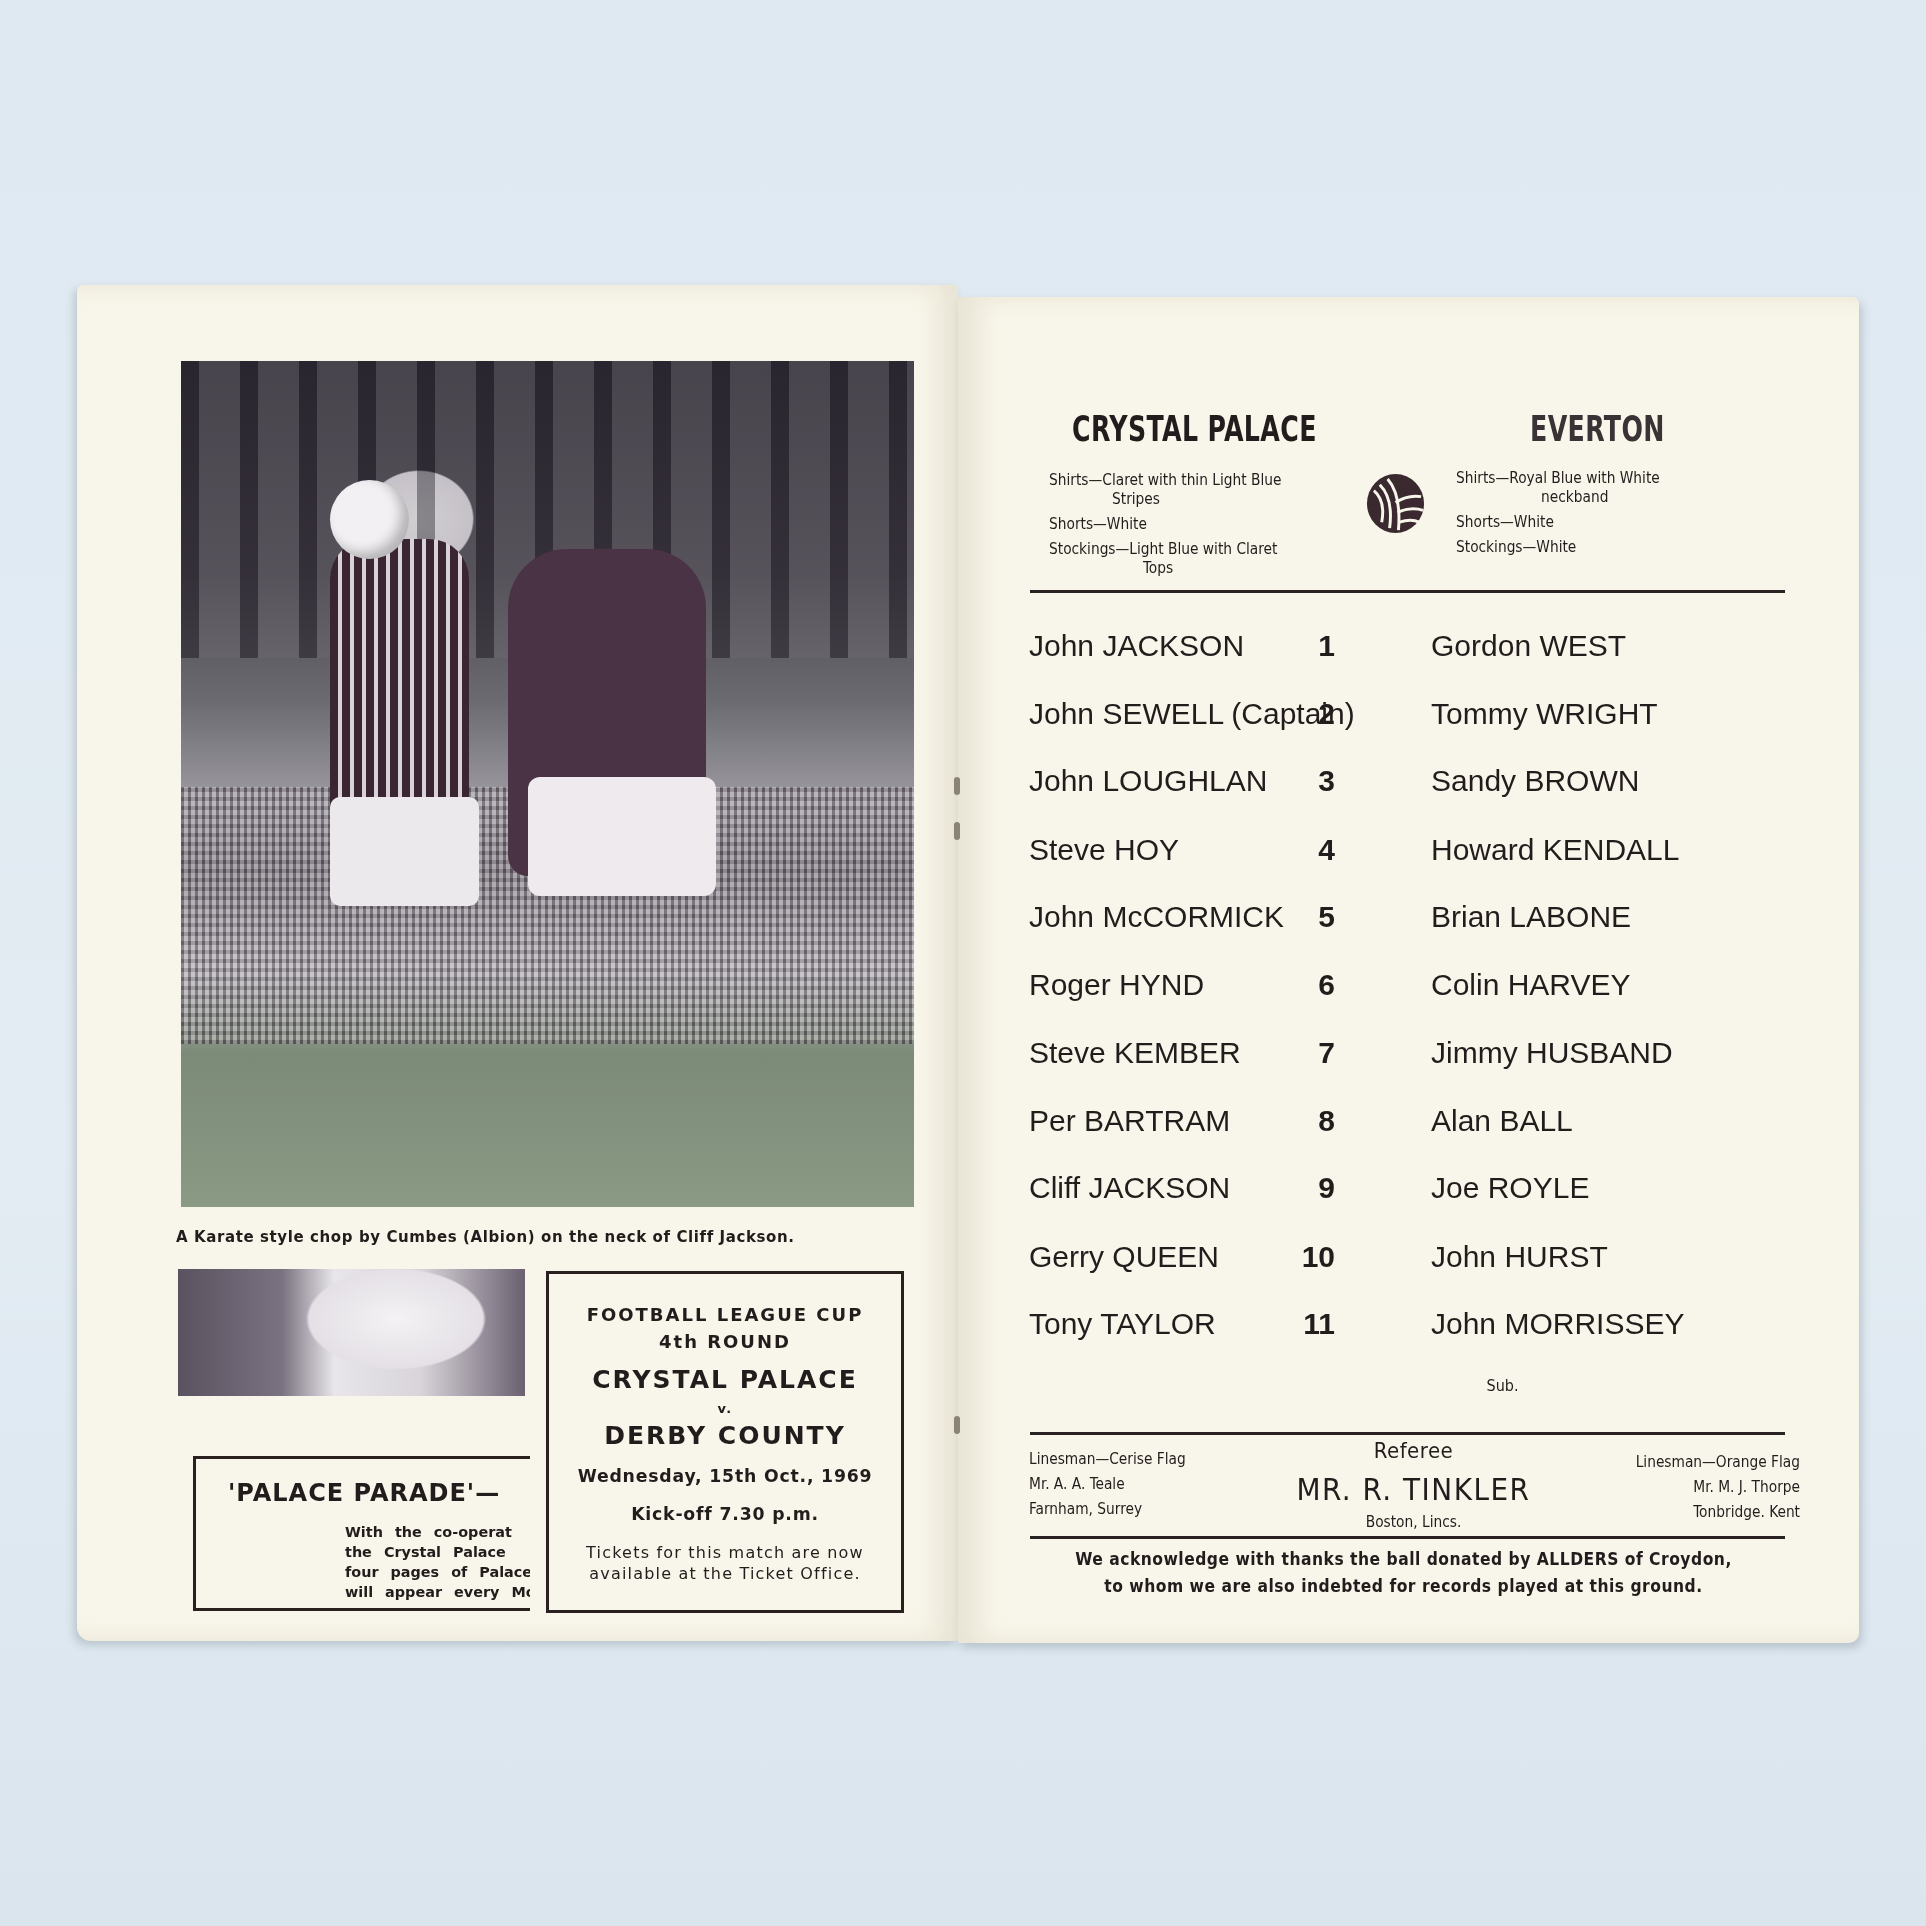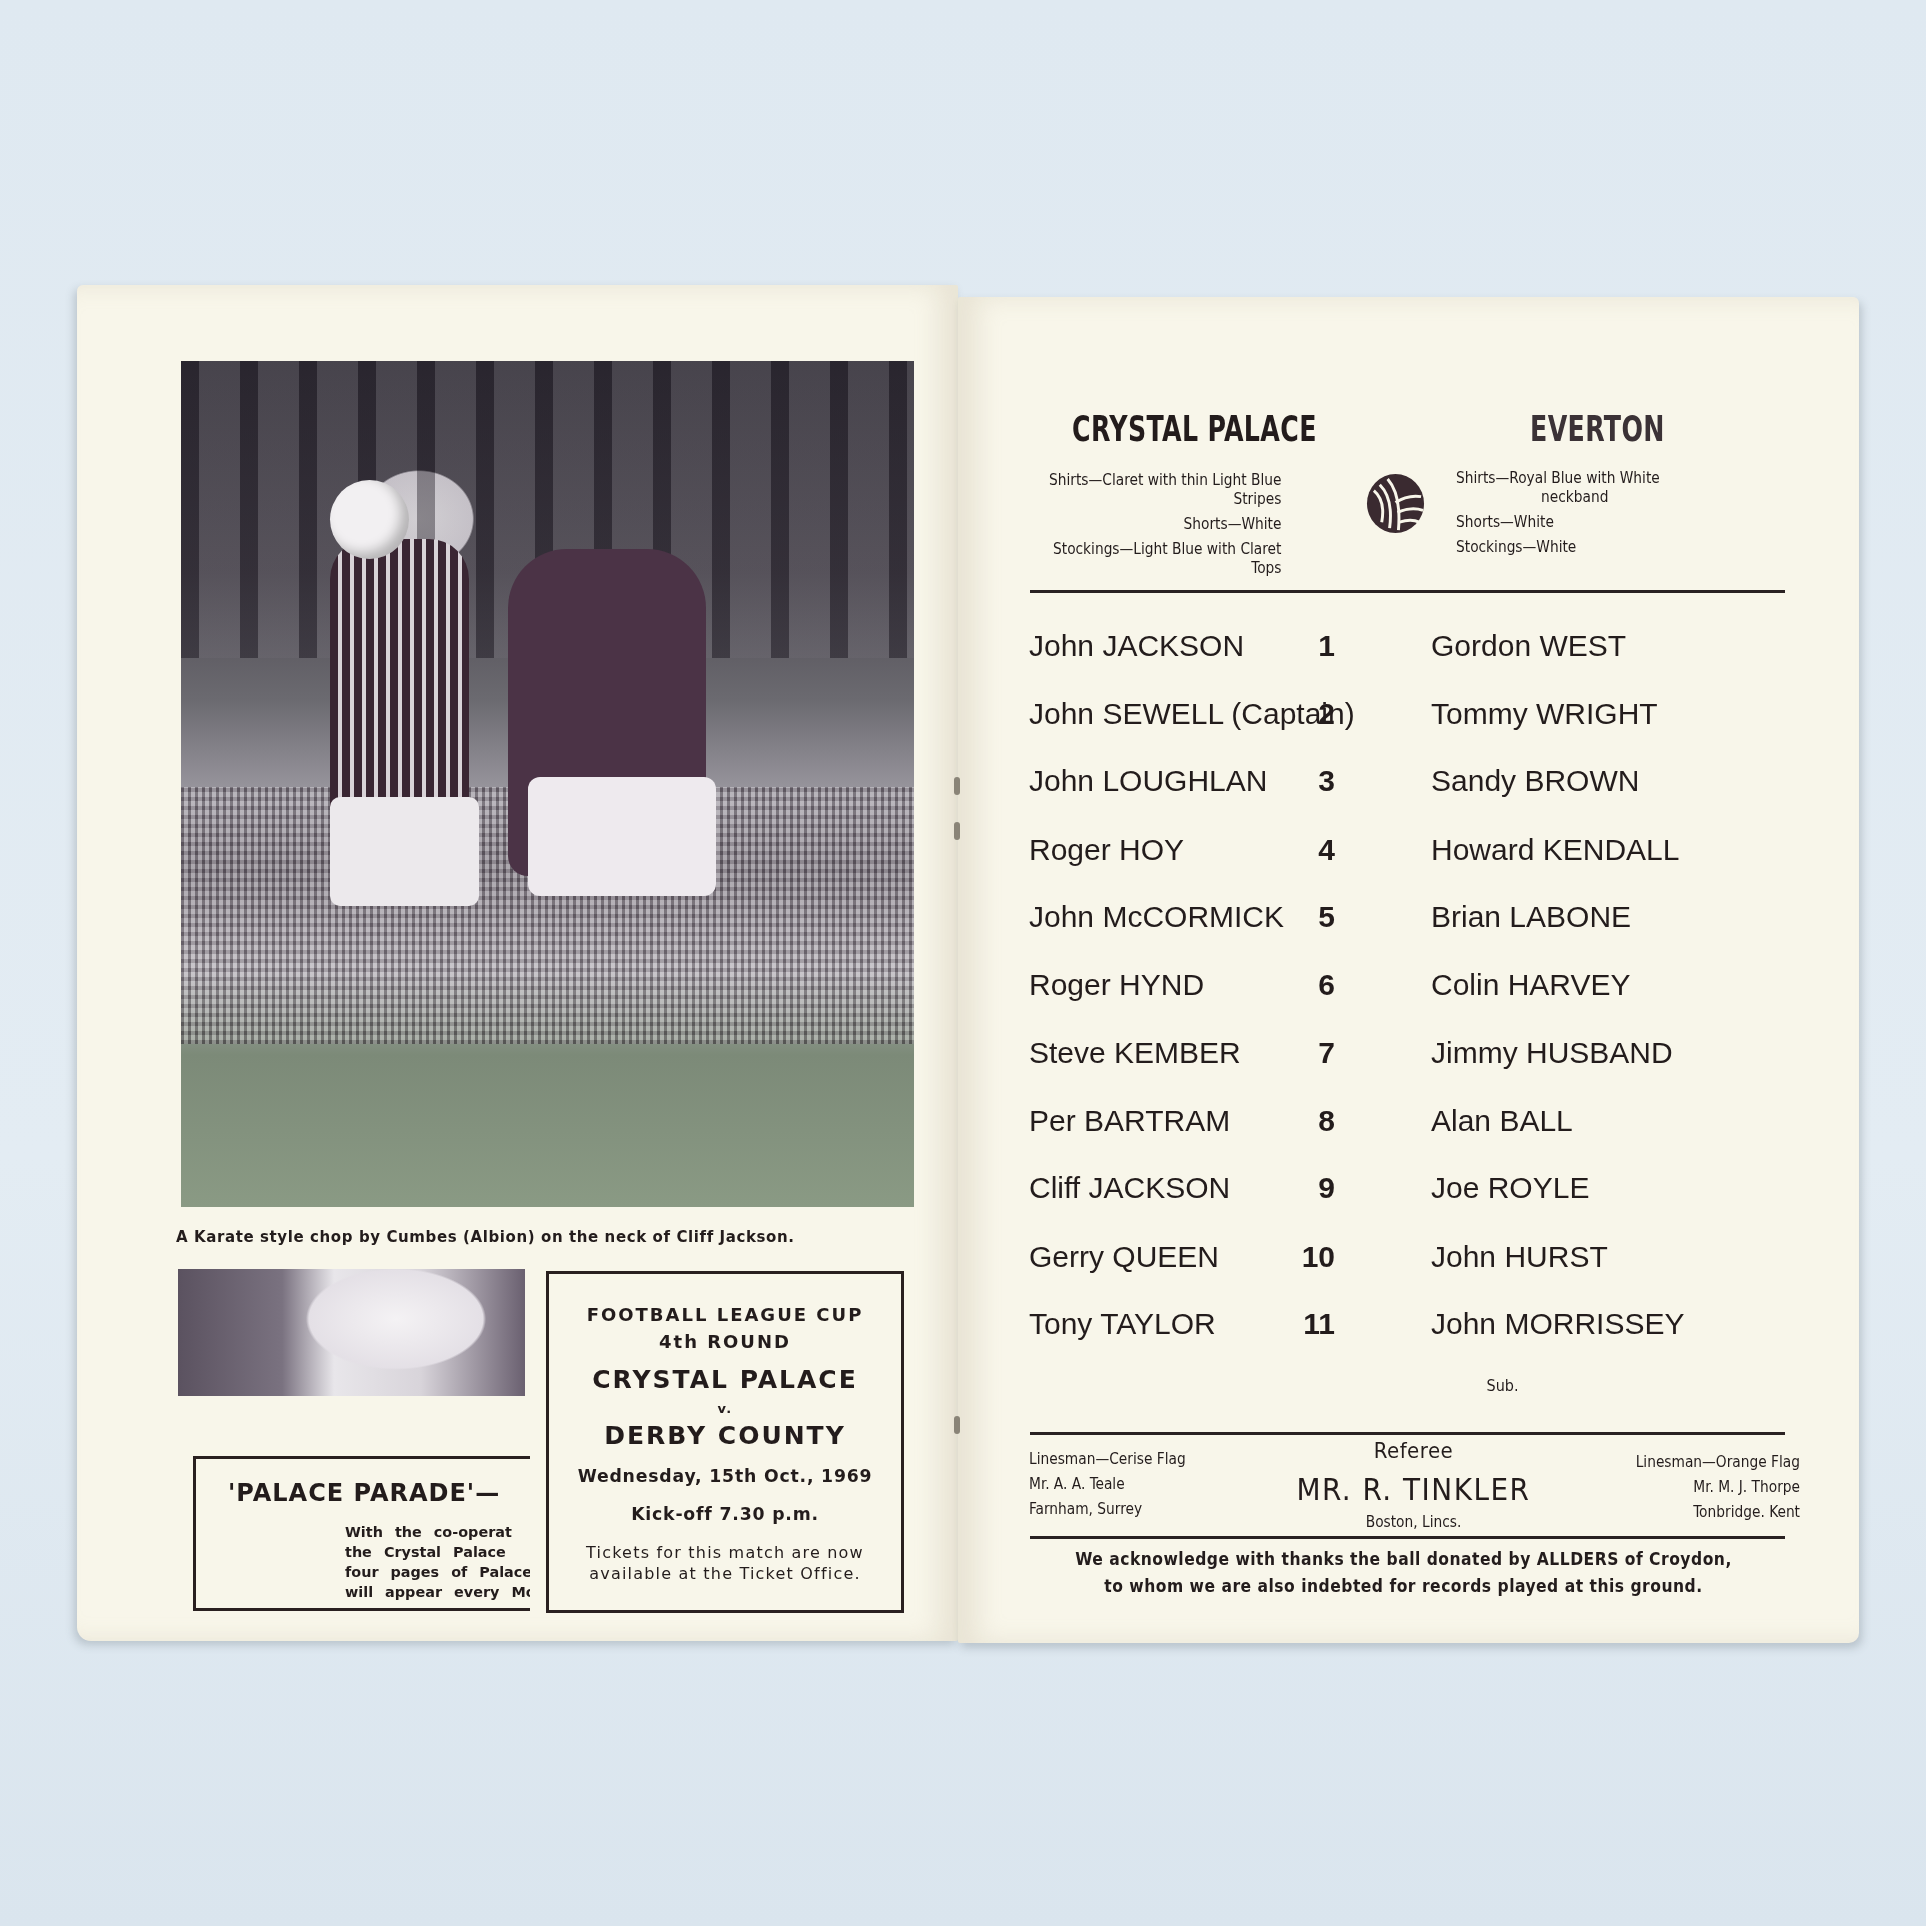--- a/index.html
+++ b/index.html
@@ -89,21 +89,21 @@
     font-family:"DejaVu Sans", sans-serif; font-weight:bold; font-size:23px; letter-spacing:0.5px;
   }
   .team-name {
     top:111px; font-family:"DejaVu Sans Condensed","DejaVu Sans", sans-serif; font-weight:bold;
     font-size:36px; transform:scaleX(0.78); transform-origin:left top; letter-spacing:0.5px; white-space:nowrap;
   }
   #team-home { left:114px; }
   #team-away { left:572px; color:#3b3236; }
   .kit { font-family:"DejaVu Sans Condensed","DejaVu Sans", sans-serif; font-size:15.3px; line-height:19px; white-space:nowrap; }
   .kit .indent { padding-left:63px; display:block; }
-  #kit-home { left:91px; top:174px;text-align:right; }
+  #kit-home { left:91px; top:174px; }
   #kit-away { left:498px; top:172px; }
   .kit-row { display:block; margin-bottom:6px; }
 
   #football-icon {
     left:408px; top:176px; width:59px; height:61px;
   }
 
   .rule { left:72px; right:74px; height:3px; background:#2a2222; }
 
   .player-left, .player-num, .player-right {
@@ -212,21 +212,21 @@
     <div class="abs player-right" style="top:332px">Gordon WEST</div>
 
     <div class="abs player-left" style="top:400px">John SEWELL (Captain)</div>
     <div class="abs player-num" style="top:400px">2</div>
     <div class="abs player-right" style="top:400px">Tommy WRIGHT</div>
 
     <div class="abs player-left" style="top:467px">John LOUGHLAN</div>
     <div class="abs player-num" style="top:467px">3</div>
     <div class="abs player-right" style="top:467px">Sandy BROWN</div>
 
-    <div class="abs player-left" style="top:536px">Roger HOY</div>
+    <div class="abs player-left" style="top:536px">Steve HOY</div>
     <div class="abs player-num" style="top:536px">4</div>
     <div class="abs player-right" style="top:536px">Howard KENDALL</div>
 
     <div class="abs player-left" style="top:603px">John McCORMICK</div>
     <div class="abs player-num" style="top:603px">5</div>
     <div class="abs player-right" style="top:603px">Brian LABONE</div>
 
     <div class="abs player-left" style="top:671px">Roger HYND</div>
     <div class="abs player-num" style="top:671px">6</div>
     <div class="abs player-right" style="top:671px">Colin HARVEY</div>

